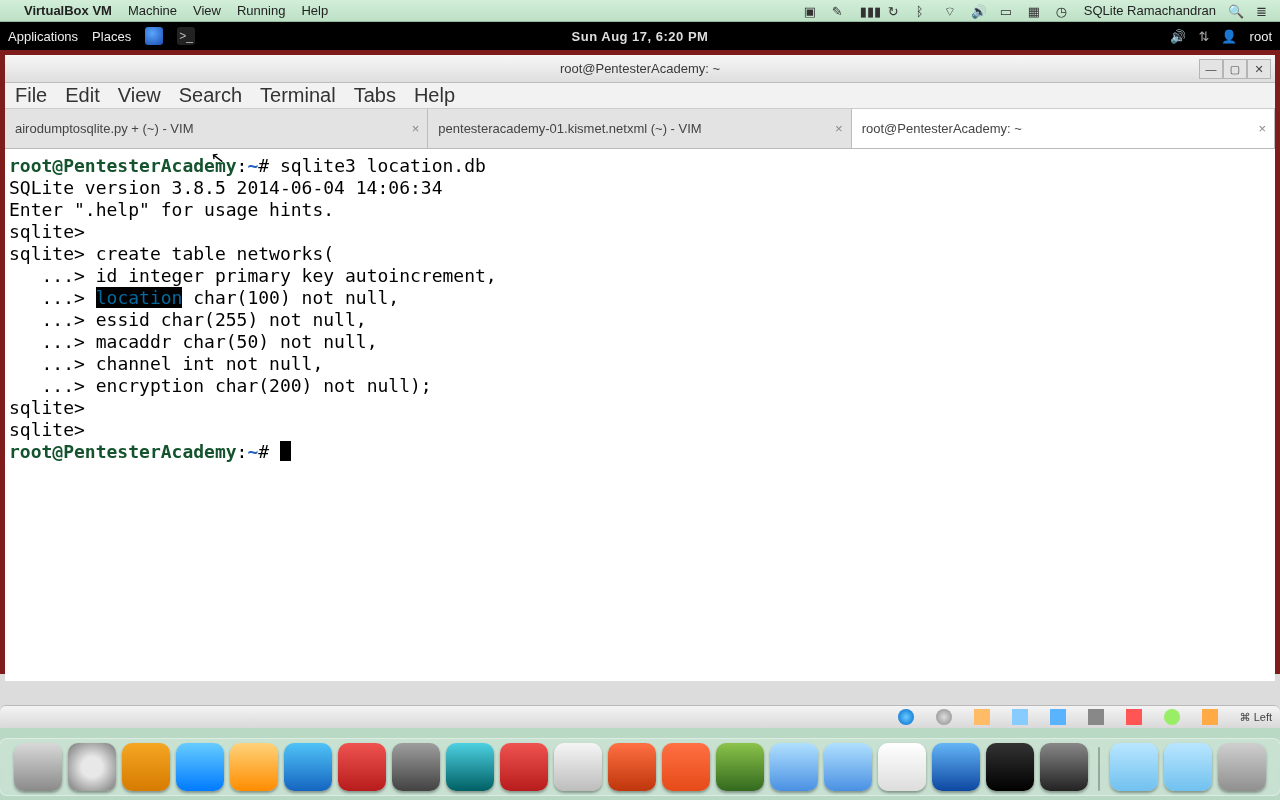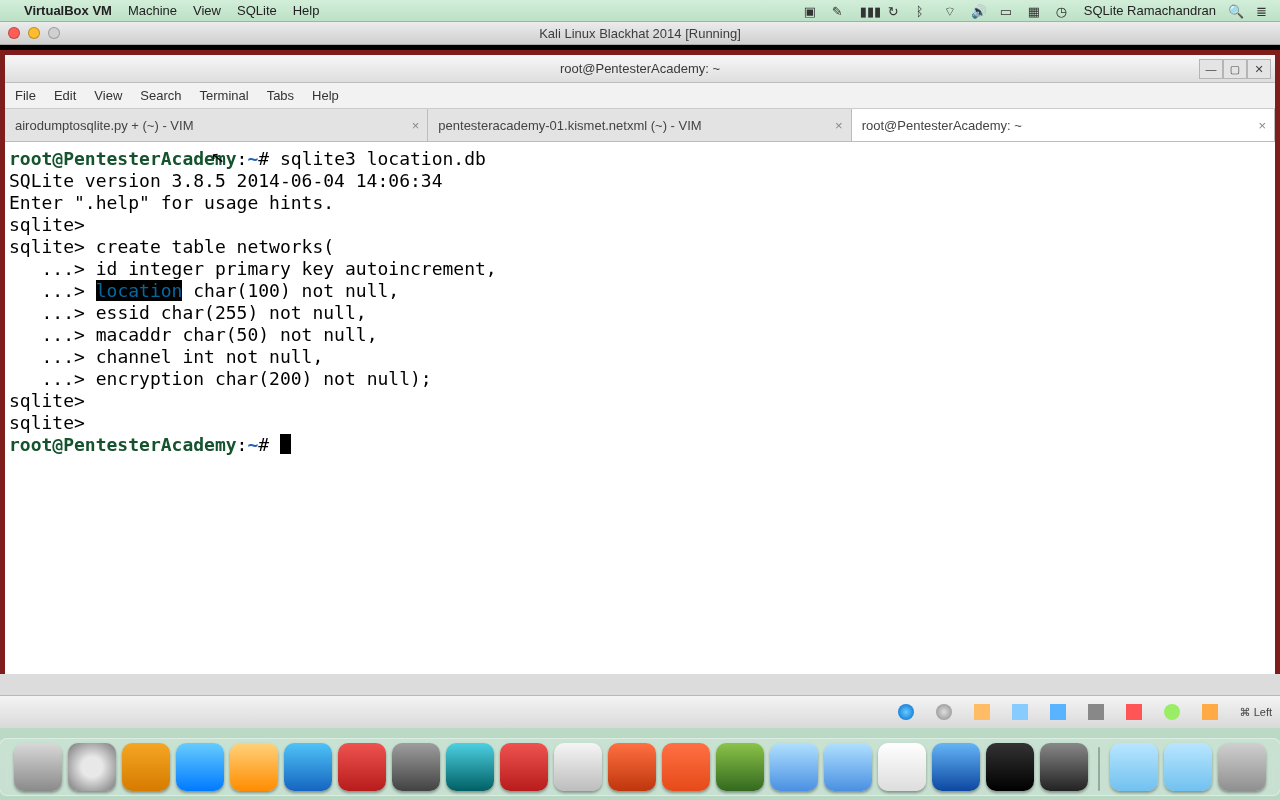--- a/index.html
+++ b/index.html
@@ -30,87 +30,79 @@
   .kali-icon { width:18px; height:18px; display:inline-flex; align-items:center; justify-content:center; background:#222; border-radius:3px; font-size:12px; color:#ccc;}
   .kali-icon.globe{background:radial-gradient(circle at 40% 35%,#5aa6ff,#1b4db0);} 
   .kali-icon.term{background:#222;color:#bbb;}
 
   
   .term-window { position:absolute; left:0; top:28px; width:1280px; height:624px; background:#f2f2f2; border:5px solid #7f1d1d; }
   .term-titlebar { height:28px; background:linear-gradient(#f7f7f7,#dedede); border-bottom:1px solid #bdbdbd; display:flex; align-items:center; position:relative; font-size:13px; color:#3a3a3a; }
   .term-title { margin:0 auto; }
   .winbtns { position:absolute; right:4px; top:4px; display:flex; gap:0; }
   .winbtn { width:24px; height:20px; background:#e4e4e4; border:1px solid #b5b5b5; font-size:11px; display:flex; align-items:center; justify-content:center; color:#444; }
-  .term-menus { height:26px; display:flex; align-items:center; gap:18px; padding:0 10px; font-size:13px; color:#333; background:#f2f2f2; border-bottom:1px solid #ccc;}
-  .term-tabs { height:33px; display:flex; background:#e5e5e5; border-bottom:1px solid #bcbcbc; }
+  .term-menus { height:26px; display:flex; align-items:center; gap:18px; padding:0 10px; font-size:20px; color:#333; background:#f2f2f2; border-bottom:1px solid #ccc;}
+  .term-tabs { height:40px; display:flex; background:#e5e5e5; border-bottom:1px solid #bcbcbc; }
   .term-tab { flex:1; display:flex; align-items:center; padding:0 10px; font-size:13px; color:#444; border-right:1px solid #bcbcbc; background:#e3e3e3; position:relative; }
   .term-tab.active { background:#fff; }
   .term-tab .x { position:absolute; right:8px; color:#888; font-size:13px; }
   .term-body { background:#fff; height:calc(100% - 28px - 26px - 28px); padding:6px 4px; font-family:"DejaVu Sans Mono","Menlo",monospace; font-size:18px; line-height:22px; color:#000; white-space:pre; }
   .prompt-user { color:#14532d; font-weight:bold; }
   .prompt-sep { color:#000; }
   .prompt-path { color:#2060c0; font-weight:bold; }
   .hlword { background:#000; color:#0369a1; }
   .cursor { display:inline-block; width:11px; height:20px; background:#000; vertical-align:-3px; }
 
   
   .kali-taskbar { position:absolute; left:0; bottom:23px; width:100%; height:26px; background:#000; color:#ddd; display:flex; align-items:center; font-size:12px; padding:0 6px; }
   .kali-taskbar .task { display:flex; align-items:center; gap:8px; background:#0d0d0d; padding:2px 10px; border:1px solid #333; }
   .kali-taskbar .right { margin-left:auto; display:flex; align-items:center; gap:6px; }
   .kali-taskbar .winthumb { width:40px; height:18px; background:#1565c0; border:1px solid #4a90e2; display:flex; align-items:center; justify-content:center;}
-  .vm-statusbar { position:absolute; left:0; bottom:0; width:100%; height:33px; background:linear-gradient(#f4f4f4,#d9d9d9); border-top:1px solid #b8b8b8; display:flex; align-items:center; justify-content:flex-end; gap:22px; padding:0 8px; font-size:11px; color:#444;}
+  .vm-statusbar { position:absolute; left:0; bottom:0; width:100%; height:23px; background:linear-gradient(#f4f4f4,#d9d9d9); border-top:1px solid #b8b8b8; display:flex; align-items:center; justify-content:flex-end; gap:22px; padding:0 8px; font-size:11px; color:#444;border-radius:6px;}
   .vm-statusbar .ic{width:16px;height:16px;display:inline-block;}
 
   
   .dock-wrap { position:absolute; left:0; bottom:0; width:1280px; height:72px; pointer-events:none; }
   .dock { position:absolute; left:50%; bottom:4px; transform:translateX(-50%); height:58px; padding:4px 14px; display:flex; align-items:flex-end; gap:6px; background:rgba(255,255,255,.22); border:1px solid rgba(255,255,255,.4); border-radius:8px; backdrop-filter:blur(3px);} 
   .dock .d { width:48px; height:48px; border-radius:10px; box-shadow:0 2px 3px rgba(0,0,0,.35); }
   .dock .sep { width:2px; height:44px; background:rgba(0,0,0,.25); margin:0 4px; border-radius:1px;}
 
   
   .mouse-ptr { position:absolute; left:211px; top:148px; font-size:16px; color:#000; transform:rotate(-8deg); pointer-events:none; }
 </style>
 </head>
 <body>
 
 <div class="mac-menubar">
   <div class="left">
     <span class="apple"></span>
     <span class="app-name">VirtualBox VM</span>
     <span>Machine</span>
     <span>View</span>
-    <span>SQLite</span>
+    <span>Running</span>
     <span>Help</span>
   </div>
   <div class="right">
     <span class="sysicon">▣</span>
     <span class="sysicon">✎</span>
     <span class="sysicon">▮▮▮</span>
     <span class="sysicon">↻</span>
     <span class="sysicon">ᛒ</span>
     <span class="sysicon">⌔</span>
     <span class="sysicon">🔊</span>
     <span class="sysicon">▭</span>
     <span class="sysicon">▦</span>
     <span class="sysicon">◷</span>
     <span>SQLite Ramachandran</span>
     <span class="sysicon">🔍</span>
     <span class="sysicon">≣</span>
   </div>
 </div>
 
 <div class="vm-window">
-  <div class="vm-titlebar">
-    <div class="traffic">
-      <div class="tl red"></div>
-      <div class="tl yel"></div>
-      <div class="tl grn"></div>
-    </div>
-    <span class="vm-title">Kali Linux Blackhat 2014 [Running]</span>
-  </div>
 
   <div class="kali-panel" style="position:relative;">
     <div class="group">
       <span>Applications</span>
       <span>Places</span>
       <span class="kali-icon globe"></span>
       <span class="kali-icon term">&gt;_</span>
     </div>
     <span class="clock">Sun Aug 17,  6:20 PM</span>
     <div class="right">

